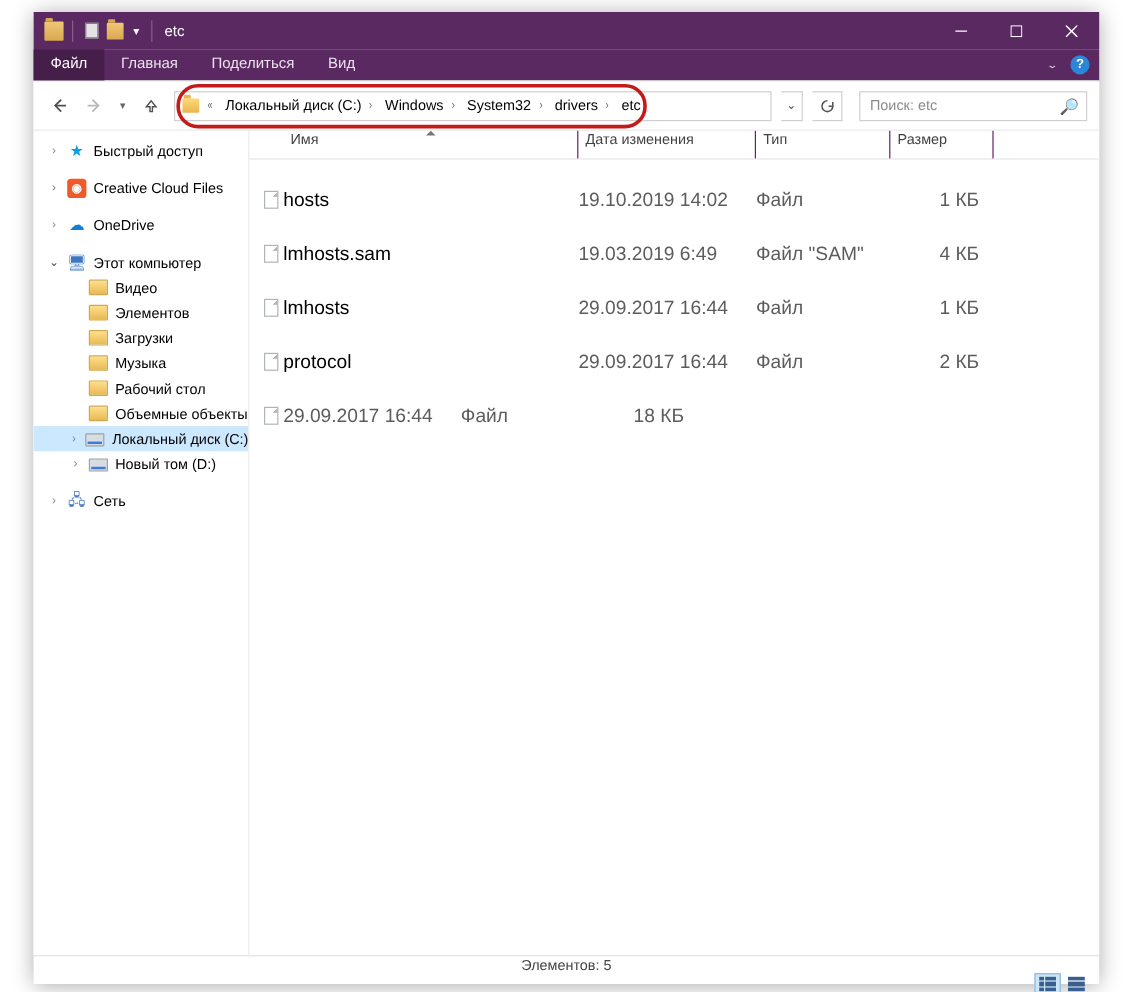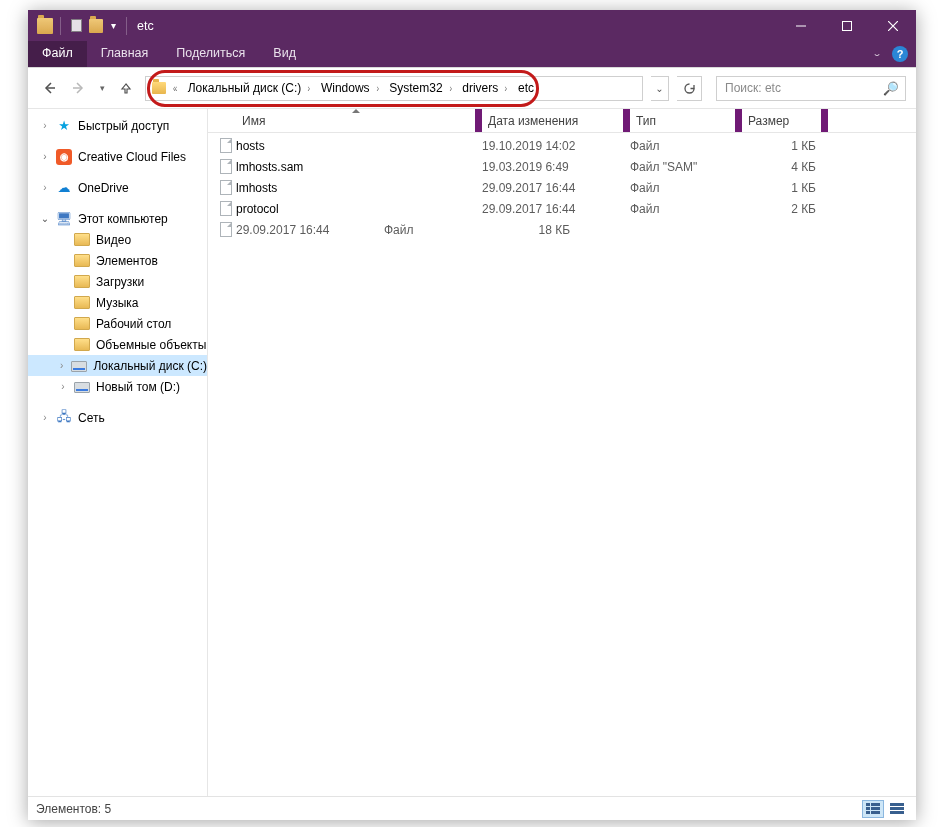--- a/index.html
+++ b/index.html
@@ -181,35 +181,35 @@
   
   .files {
     flex:1; display:flex; flex-direction:column; background:#fff;
   }
   .cols {
     height:24px; border-bottom:1px solid #e6e6e6;
     display:flex; align-items:center;
     color:#424242; font-size:12px;
     padding-left:28px;
   }
-  .col { border-right:7px solid #701a75; height:100%; display:flex; align-items:center; padding-left:6px;}
+  .col { border-right:1px solid #701a75; height:100%; display:flex; align-items:flex-start; padding-left:6px;}
   .col-name { width:246px;}
   .col-date { width:148px;}
   .col-type { width:112px;}
   .col-size { width:86px; justify-content:flex-start;}
   .cols .col-name-wrap{ position:relative;}
   .cols .sort-arrow{
     position:absolute; top:0; left:50%; transform:translateX(-50%);
     width:0; height:0; border-left:4px solid transparent; border-right:4px solid transparent; border-bottom:4px solid #777;
   }
   .rows { flex:1; overflow:auto; padding-top:2px;}
   .row {
-    display:flex; align-items:center;
+    display:flex; align-items:flex-start;
     height:21px; padding-left:8px;
-    font-size:12px; color:#000;
+    font-size:16px; color:#000;margin-top:24px;
   }
   .row .ficon{
     width:20px; display:flex; justify-content:center;
   }
   .file-rect {
     width:12px; height:15px; border:1px solid #aeb4b9; background:#fff; position:relative;
   }
   .file-rect::after{
     content:''; position:absolute; top:0; right:0; width:4px; height:4px;
     background:linear-gradient(135deg,#fff 48%, #aeb4b9 52%);
@@ -217,20 +217,21 @@
   .row .c-name { width:246px; padding-right:6px; white-space:nowrap; overflow:hidden;}
   .row .c-date { width:148px; color:#5c5c5c;}
   .row .c-type { width:112px; color:#5c5c5c;}
   .row .c-size { width:86px; text-align:right; padding-right:12px; color:#5c5c5c;}
   
   .status {
     height:24px; border-top:1px solid #e3e3e3;
     display:flex; align-items:center;
     font-size:12px; color:#444;
     padding:0 8px;
+    flex-direction:column;
   }
   .status .right { margin-left:auto; display:flex; gap:2px;}
   .view-btn {
     width:22px; height:18px; border:1px solid transparent;
     display:flex; align-items:center; justify-content:center;
   }
   .view-btn.active{ background:#cde6f7; border-color:#8bb7df;}
   .vb-a, .vb-b {
     width:14px; height:12px; display:grid; gap:1px;
   }

